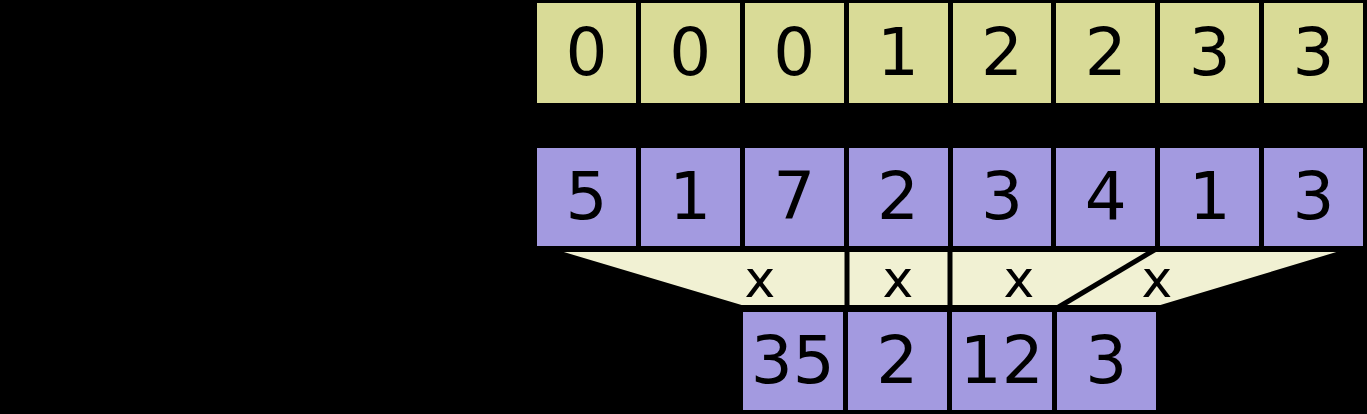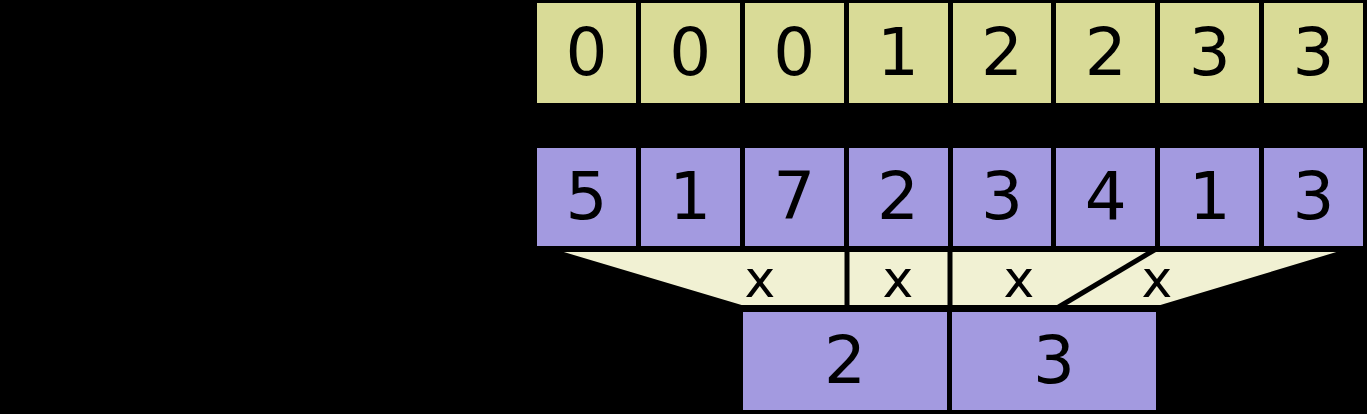--- a/index.html
+++ b/index.html
@@ -107,17 +107,19 @@
     <line x1="950" y1="248" x2="950" y2="309" stroke="#000000" stroke-width="5"></line>
     <line x1="1156" y1="249" x2="1057" y2="308" stroke="#000000" stroke-width="5"></line>
   </svg>
 
   <span class="op op-1">x</span>
   <span class="op op-2">x</span>
   <span class="op op-3">x</span>
   <span class="op op-4">x</span>
 
   <div class="row row-results">
+    <div class="cell cell-value">35</div>
     <div class="cell cell-value">2</div>
+    <div class="cell cell-value">12</div>
     <div class="cell cell-value">3</div>
   </div>
 
 </div>
 
 </body></html>

